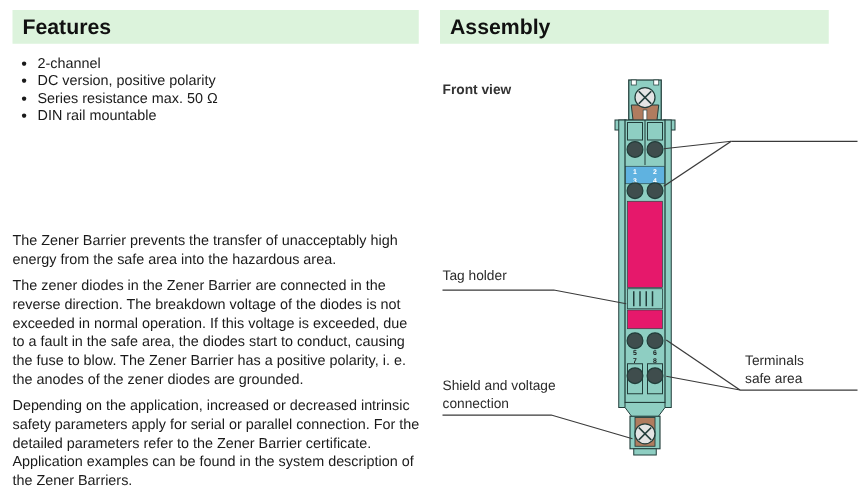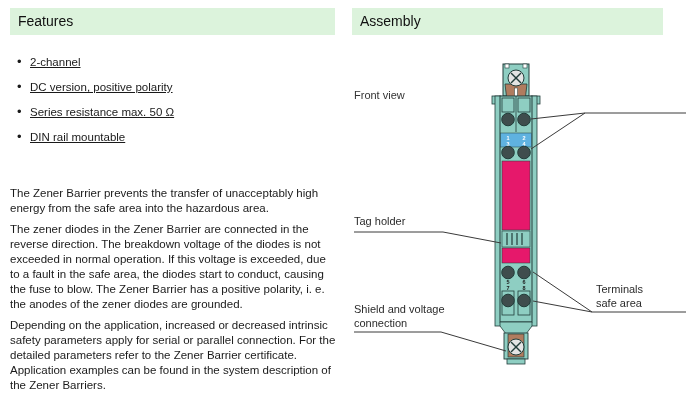--- a/index.html
+++ b/index.html
@@ -1,29 +1,29 @@
 <!DOCTYPE html>
 <html><head>
 <meta charset="utf-8">
 <style>
   html,body{margin:0;padding:0;background:#ffffff;}
   #page{position:relative;width:688px;height:403px;background:#ffffff;overflow:hidden;
         font-family:"Liberation Sans","DejaVu Sans",sans-serif;color:#1a1a1a;}
   .sec-bar{position:absolute;height:27px;background:#dcf3dc;}
-  .sec-title{font-size:14px;font-weight:normal;line-height:27px;padding-left:8px;color:#111;}
+  .sec-title{font-size:17px;font-weight:bold;line-height:27px;padding-left:8px;color:#111;}
   .bar-features{left:10px;top:8px;width:325px;}
   .bar-function{left:10px;top:152px;width:325px;}
   .bar-assembly{left:352px;top:8px;width:311px;}
   ul.features{position:absolute;left:10px;top:44px;width:325px;margin:0;padding:0;list-style:none;}
-  ul.features li{position:relative;font-size:11.5px;line-height:13px;margin:12px 0;padding-left:20px;text-decoration:underline;}
+  ul.features li{position:relative;font-size:11.5px;line-height:13px;margin:1px 0;padding-left:20px;}
   ul.features li::before{content:"•";position:absolute;left:7px;top:-1px;font-size:13px;}
   .func-text{position:absolute;left:10px;top:186px;width:328px;}
   .func-text p{margin:0 0 6px 0;font-size:11.5px;line-height:15px;}
   .diag-label{position:absolute;font-size:11px;line-height:14px;color:#2b2b2b;}
-  .bold{font-weight:normal;color:#333;margin-top:23px;}
+  .bold{font-weight:bold;color:#333;}
   svg{position:absolute;left:0;top:0;}
 </style>
 </head>
 <body>
 
 <div id="page">
 
   <div class="sec-bar bar-features">
     <div class="sec-title">Features</div>
   </div>

